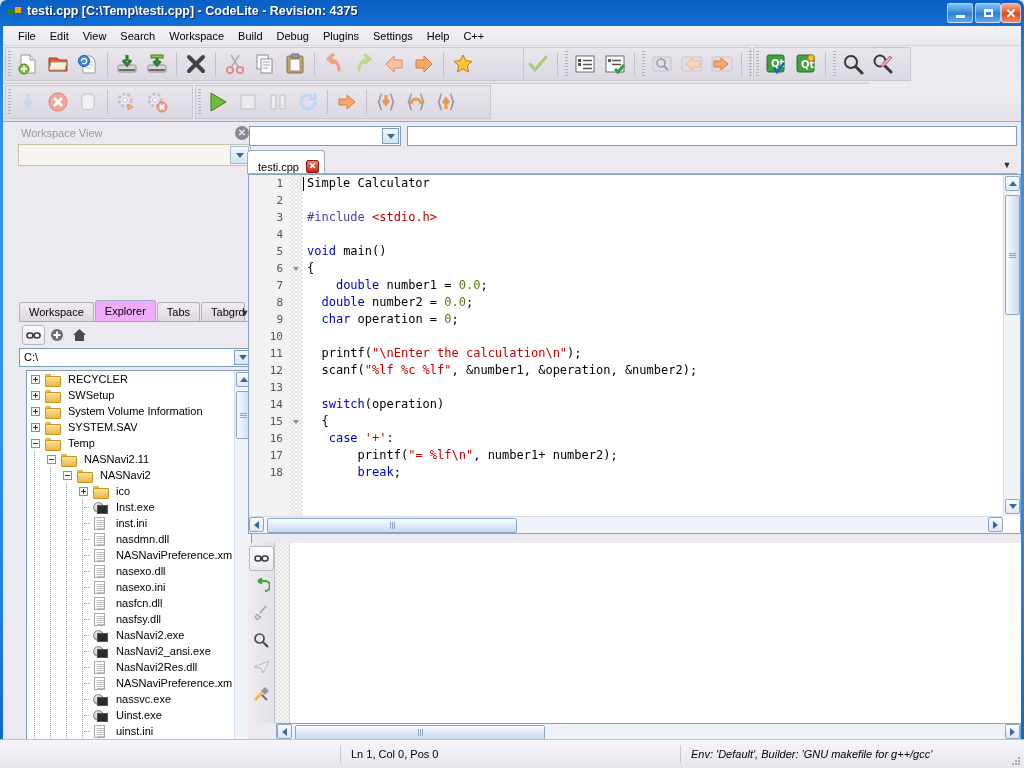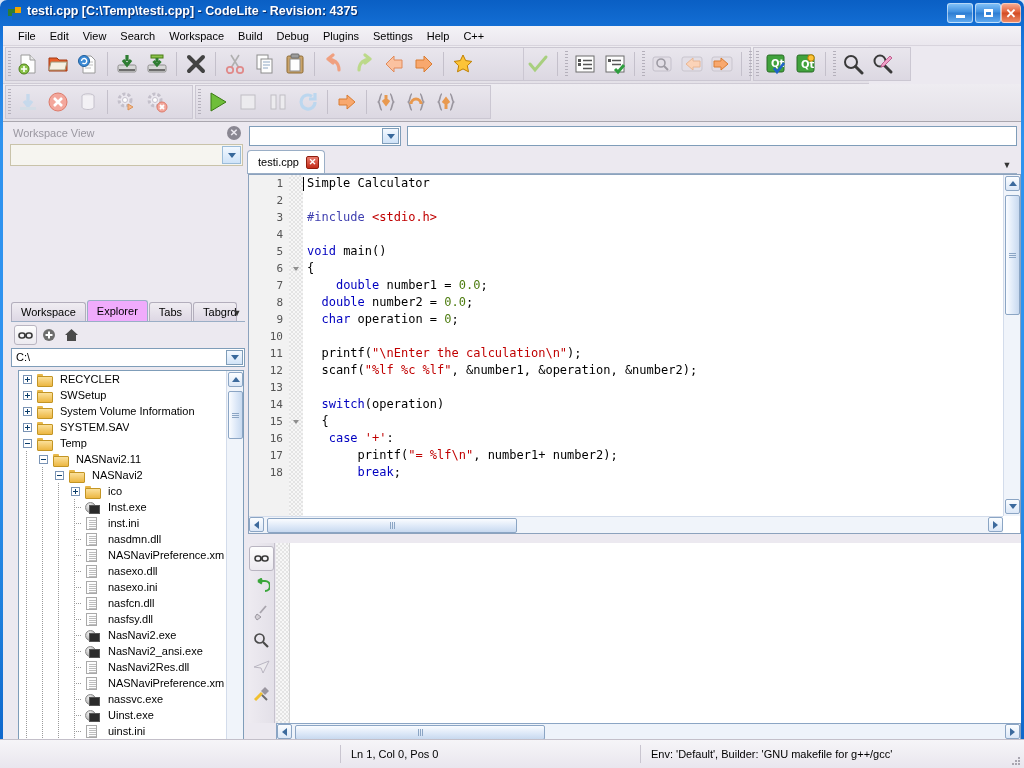--- a/index.html
+++ b/index.html
@@ -92,21 +92,21 @@
     background: repeating-linear-gradient(to bottom, #b4b0bb 0 1px, transparent 1px 3px);
   }
   .tb-bg {
     position:absolute; top:1px; height:34px;
     background: linear-gradient(to bottom,#e9e6ed,#dcd8e2);
     border: 1px solid #cbc7d2;
   }
 
   
   #leftpanel {
-    position: absolute; left: 4px; top: 96px; width: 240px; height: 618px;
+    position: absolute; left: 12px; top: 96px; width: 240px; height: 618px;
     background: #ece9f0;
   }
   #wsv-caption {
     position:absolute; left:2px; top:2px; width:236px; height:18px;
     display:flex; align-items:center;
   }
   #wsv-caption-text {
     color:#9b98a1; font-size:11px; margin-left:4px;
   }
   #wsv-close {
@@ -289,21 +289,21 @@
   }
 
   #edtabbar {
     position:absolute; left:4px; top:29px; width:770px; height:23px;
     border-bottom:1px solid #9aaec6;
     display:flex; align-items:flex-end;
   }
   #edtab {
     height:23px; padding:0 5px 0 10px; background:#fff;
     border:1px solid #9aaec6; border-bottom:none; border-radius:4px 4px 0 0;
-    display:flex; align-items:center; font-size:11px; color:#000;
+    display:flex; align-items:flex-end; font-size:11px; color:#000;
   }
   #edtab-close {
     width:13px;height:13px;margin-left:7px;
     background:linear-gradient(to bottom,#e97b6d,#c32b18);
     border:1px solid #8f1d0d;border-radius:2px;
     color:#fff;font-size:9px;font-weight:bold;line-height:11px;text-align:center;
   }
   #edtab-dropdown {
     position:absolute; right:2px; bottom:3px; width:16px; text-align:center;
   }
@@ -1296,21 +1296,21 @@
             <ellipse cx="6.5" cy="6.5" rx="5" ry="1.8" fill="none" stroke="#8d8a94"></ellipse>
           </svg>
         </span>
         <span>Svn</span>
       </div>
     </div>
   </div>
 
   <div id="statusbar">
     <div class="sb-field" style="left:340px;width:310px;">Ln 1,  Col 0,  Pos 0</div>
-    <div class="sb-field" style="left:640px;width:330px;">Env: 'Default', Builder: 'GNU makefile for g++/gcc'</div>
+    <div class="sb-field" style="left:680px;width:330px;font-style:italic;">Env: 'Default', Builder: 'GNU makefile for g++/gcc'</div>
     <div id="resize-grip">
       <svg width="12" height="12" viewBox="0 0 12 12">
         <g fill="#a9a6b0">
           <rect x="9" y="9" width="2" height="2"></rect>
             <rect x="6" y="9" width="2" height="2"></rect>
           <rect x="3" y="9" width="2" height="2"></rect>
             <rect x="9" y="6" width="2" height="2"></rect>
           <rect x="6" y="6" width="2" height="2"></rect>
             <rect x="9" y="3" width="2" height="2"></rect>
         </g>

